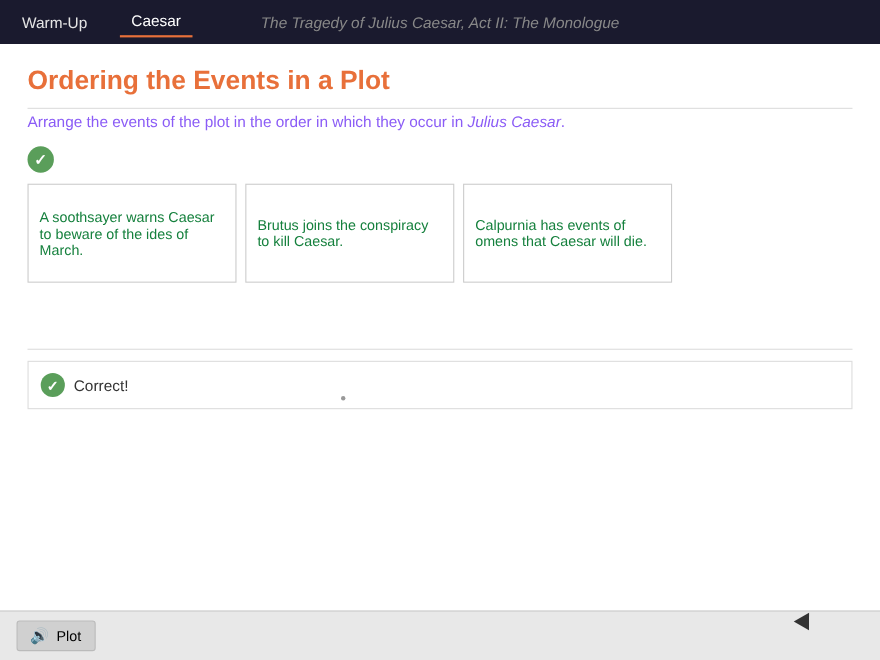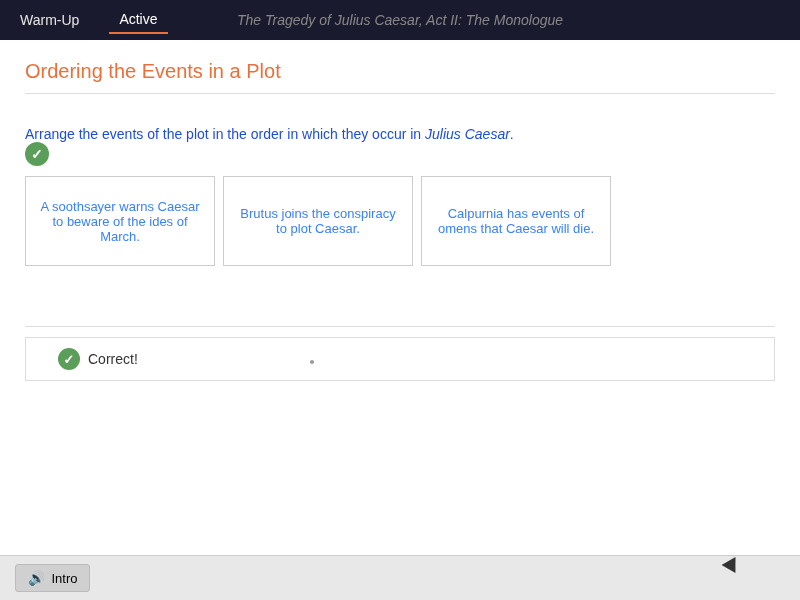--- a/index.html
+++ b/index.html
@@ -53,30 +53,31 @@
     .main-content {
       background: #fff;
       margin: 0;
       padding: 20px 25px;
       height: calc(600px - 40px);
       position: relative;
     }
 
     .page-title {
       color: #e8703a;
-      font-size: 20px;
-      font-weight: normal;
-      margin-bottom: 32px;
+      font-size: 24px;
+      font-weight: bold;
+      margin-bottom: 3px;
       border-bottom: 1px solid #ddd;
       padding-bottom: 10px;
     }
 
     .instructions {
       font-size: 14px;
-      color: #1d4ed8;
+      color: #8b5cf6;
+      margin-bottom: 15px;
     }
 
     .instructions em {
       font-style: italic;
     }
 
     .check-icon {
       width: 24px;
       height: 24px;
       background: #5a9e5a;
@@ -99,40 +100,40 @@
       gap: 8px;
       margin-bottom: 20px;
     }
 
     .card {
       border: 1px solid #ccc;
       padding: 15px 10px;
       width: 190px;
       min-height: 90px;
       font-size: 13px;
-      color: #3b82f6;
-      text-align: center;
+      color: #15803d;
+      text-align: left;
       display: flex;
       align-items: center;
       justify-content: center;
       background: #fff;
       cursor: pointer;
     }
 
     .divider {
       border: none;
       border-top: 1px solid #ddd;
       margin: 60px 0 10px 0;
     }
 
     .correct-banner {
       display: flex;
       align-items: center;
       gap: 8px;
-      padding: 10px 32px;
+      padding: 10px 11px;
       border: 1px solid #ddd;
       background: #fff;
     }
 
     .correct-check {
       width: 22px;
       height: 22px;
       background: #5a9e5a;
       border-radius: 50%;
       display: flex;
@@ -203,54 +204,54 @@
       top: 320px;
       left: 310px;
     }
   </style>
 </head>
 <body>
 
 <div class="top-bar">
   <span class="top-bar-title">The Tragedy of Julius Caesar, Act II: The Monologue</span>
   <div class="tab">Warm-Up</div>
-  <div class="tab active">Active</div>
+  <div class="tab active">Caesar</div>
 </div>
 
 <div class="main-content">
   <h1 class="page-title">Ordering the Events in a Plot</h1>
 
   <p class="instructions">
     <span>Arrange the events of the plot in the order in which they occur in </span><em>Julius Caesar</em><span>.</span>
   </p>
 
   <div class="check-icon"></div>
 
   <div class="cards-container">
     <div class="card">
       <span>A soothsayer warns Caesar to beware of the ides of March.</span>
     </div>
     <div class="card">
-      <span>Brutus joins the conspiracy to plot Caesar.</span>
+      <span>Brutus joins the conspiracy to kill Caesar.</span>
     </div>
     <div class="card">
       <span>Calpurnia has events of omens that Caesar will die.</span>
     </div>
   </div>
 
   <div class="dot"></div>
 
   <hr class="divider">
 
   <div class="correct-banner">
     <div class="correct-check"></div>
     <span class="correct-text">Correct!</span>
   </div>
 
   <div class="bottom-bar">
     <button class="intro-button">
       <span class="speaker-icon">🔊</span>
-      <span>Intro</span>
+      <span>Plot</span>
     </button>
   </div>
 
   <div class="cursor-arrow"></div>
 </div>
 
 </body></html>

